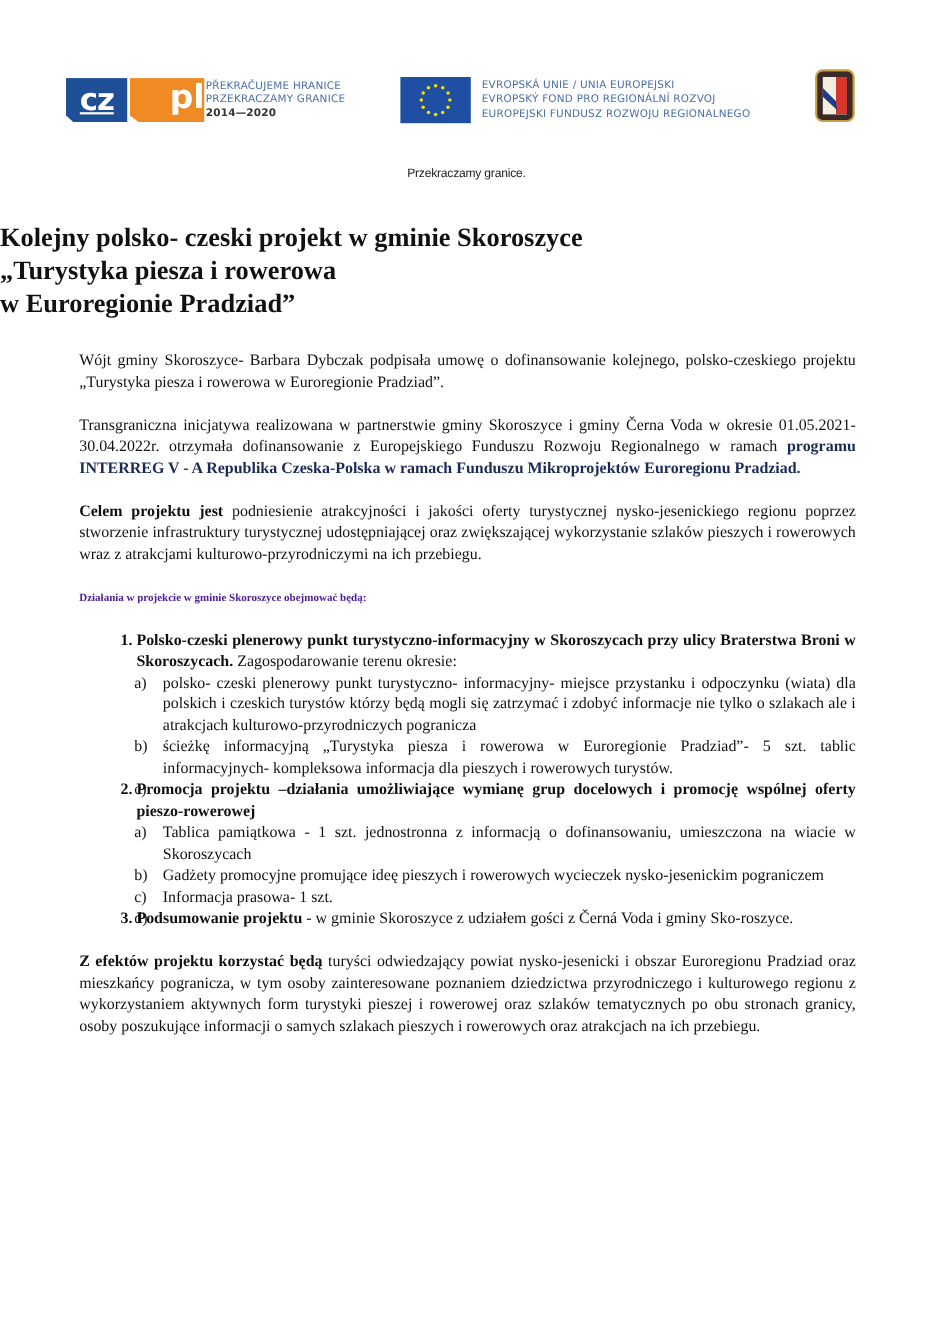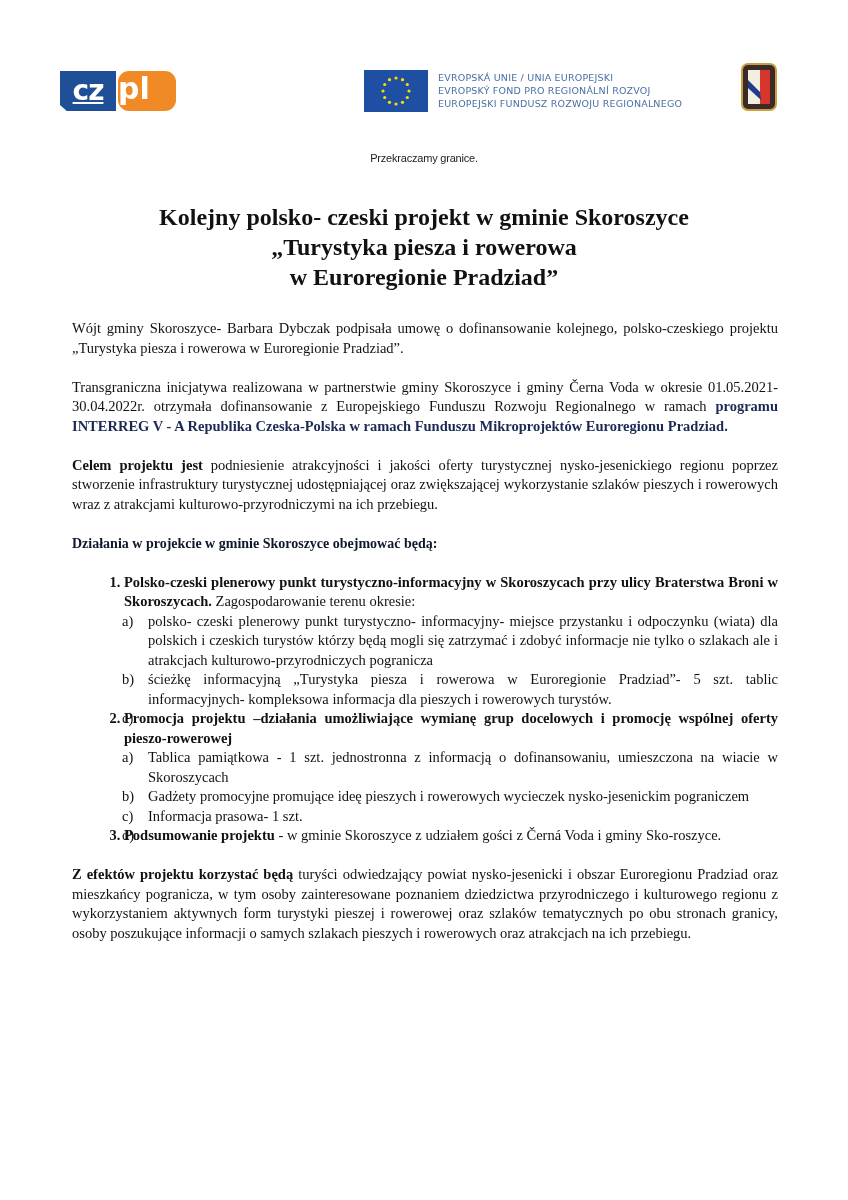--- a/index.html
+++ b/index.html
@@ -1,47 +1,52 @@
 <!DOCTYPE html>
 <html><head>
 <meta charset="utf-8">
 <style>
   html, body { margin: 0; padding: 0; background: #ffffff; }
   body { width: 848px; height: 1200px; position: relative; overflow: hidden; font-family: "Liberation Serif", serif; color: #111; }
   .logos { position: absolute; top: 66px; left: 60px; width: 720px; height: 50px; }
   .czpl { position: absolute; left: 0; top: 5px; width: 120px; height: 40px; }
   .czpl .cz { position: absolute; left: 0; top: 0; width: 56px; height: 40px; background: #1f4f96; color: #fff; font-family: "DejaVu Sans", sans-serif; font-weight: bold; font-size: 28px; line-height: 40px; text-align: center; letter-spacing: -1px; clip-path: polygon(0 0,100% 0,100% 100%,12% 100%,0 85%); text-decoration: underline; }
-  .czpl .pl { position: absolute; left: 58px; top: 0; width: 58px; height: 40px; background: #f08a24; color: #fff; font-family: "DejaVu Sans", sans-serif; font-weight: bold; font-size: 30px; line-height: 36px; text-align: left; clip-path: polygon(0 0,100% 0,100% 100%,12% 100%,0 85%); border-radius: 11px; }
+  .czpl .pl { position: absolute; left: 58px; top: 0; width: 68px; height: 40px; background: #f08a24; color: #fff; font-family: "DejaVu Sans", sans-serif; font-weight: bold; font-size: 30px; line-height: 36px; text-align: right; clip-path: polygon(0 0,100% 0,100% 100%,12% 100%,0 85%); }
   .czpl-text { position: absolute; left: 127px; top: 7px; font-family: "DejaVu Sans", sans-serif; font-size: 9.5px; line-height: 12px; color: #4a6fa5; letter-spacing: 0.2px; }
   .czpl-text .yr { color: #333; font-weight: bold; }
   .eu-flag { position: absolute; left: 304px; top: 4px; width: 64px; height: 42px; background: #1f4fa3; }
   .eu-text { position: absolute; left: 378px; top: 5px; font-family: "DejaVu Sans", sans-serif; font-size: 9.5px; line-height: 13px; color: #4a6fa5; letter-spacing: 0.2px; }
   .emblem { position: absolute; left: 681px; top: -3px; width: 36px; height: 48px; border-radius: 7px; background: #3a2a2a; border: 2px solid #c8a040; box-sizing: border-box; }
   .emblem .inner { position: absolute; left: 5px; top: 5px; right: 5px; bottom: 5px; background: #f3efe0; overflow: hidden; }
   .emblem .red { position: absolute; right: 0; top: 0; width: 45%; height: 100%; background: #d8362c; }
   .cofin { position: absolute; top: 150px; left: 0; width: 848px; text-align: center; font-family: "Liberation Sans", sans-serif; font-size: 11px; line-height: 16px; color: #222; letter-spacing: -0.2px; }
-  .title { position: absolute; top: 202px; left: 0; width: 848px; text-align: center; font-family: "Liberation Serif", serif; font-weight: bold; font-size: 24px; line-height: 30px; color: #111; }
+  .title { position: absolute; top: 202px; left: 0; width: 848px; text-align: left; font-family: "Liberation Serif", serif; font-weight: bold; font-size: 24px; line-height: 30px; color: #111; }
   .content { position: absolute; top: 319px; left: 72px; width: 706px; font-size: 14.5px; line-height: 19.5px; text-align: justify; }
   .content p { margin: 0 0 19.5px 0; }
   .navy { color: #1b2a55; font-weight: bold; }
-  .heading { color: #0f172a; font-weight: bold; font-size: 14px; margin: 0 0 19.5px 0; }
+  .heading { color: #4c1d95; font-weight: bold; font-size: 10px; margin: 0 0 19.5px 0; }
   ol.main { margin: 0 0 19.5px 0; padding-left: 52px; }
   ol.main > li { padding-left: 0; margin: 0; }
   ol.main > li::marker { font-weight: bold; }
   ol.sub { list-style: none; margin: 0; padding-left: 24px; }
   ol.sub > li { position: relative; }
   ol.sub > li .lt { position: absolute; left: -26px; }
 </style>
 </head>
 <body>
 
 <div class="logos">
   <div class="czpl">
     <div class="cz">cz</div>
     <div class="pl">pl</div>
+  </div>
+  <div class="czpl-text">
+    <div>PŘEKRAČUJEME HRANICE</div>
+    <div>PRZEKRACZAMY GRANICE</div>
+    <div class="yr">2014—2020</div>
   </div>
 
   <div class="eu-flag">
     <svg width="64" height="42" viewBox="0 0 64 42">
       <g fill="#ffdd00">
         <circle cx="32" cy="8" r="1.6"></circle>
           <circle cx="38.5" cy="9.7" r="1.6"></circle>
           <circle cx="43.3" cy="14.5" r="1.6"></circle>
         <circle cx="45" cy="21" r="1.6"></circle>
           <circle cx="43.3" cy="27.5" r="1.6"></circle>

